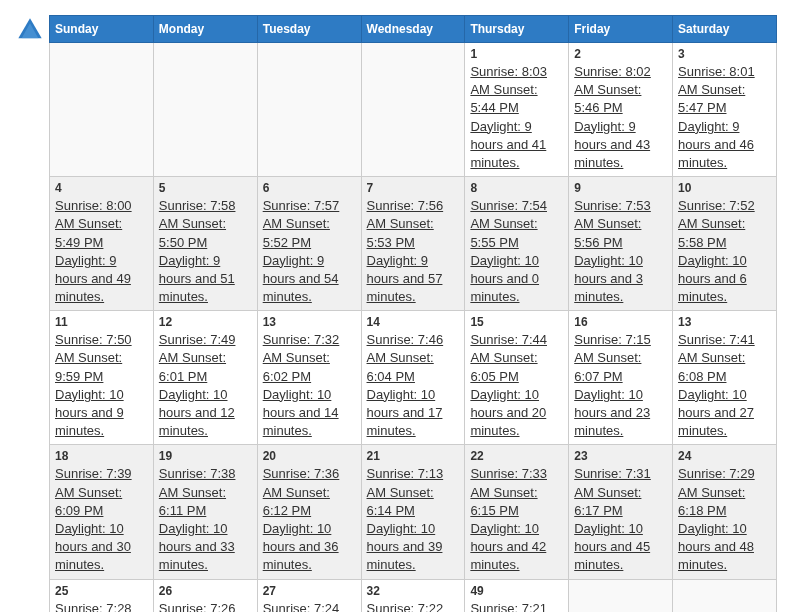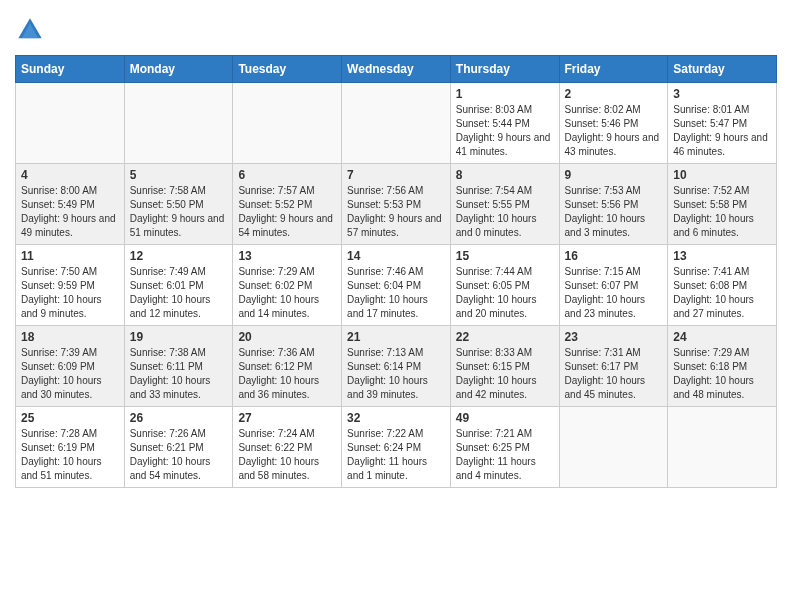--- a/index.html
+++ b/index.html
@@ -8,21 +8,21 @@
       background: #fff;
       width: 792px;
       height: 612px;
       overflow: hidden;
     }
     .page {
       width: 792px;
       height: 478px;
       padding: 15px;
       display: flex;
-      flex-direction: column;
+      flex-direction: row;
       border-radius: 15px;
     }
     .header {
       display: flex;
       justify-content: space-between;
       align-items: flex-start;
       margin-bottom: 10px;
     }
     .logo {
       display: flex;
@@ -82,23 +82,24 @@
     .calendar td.empty {
       background: #f9f9f9;
     }
     .day-num {
       font-size: 12px;
       font-weight: bold;
       display: block;
       margin-bottom: 2px;
     }
     .day-info {
-      font-size: 10px;
+      font-size: 13px;
       line-height: 1.4;
       color: #333;
+      text-decoration: underline;
     }
     .row-shaded td {
       background: #f0f0f0;
     }
   </style>
 </head>
 <body>
 
 <div class="page">
   <div class="header">
@@ -219,21 +220,21 @@
           </td>
           <td>
             <span class="day-num">12</span>
             <div class="day-info">Sunrise: 7:49 AM
 Sunset: 6:01 PM
 Daylight: 10 hours
 and 12 minutes.</div>
           </td>
           <td>
             <span class="day-num">13</span>
-            <div class="day-info">Sunrise: 7:29 AM
+            <div class="day-info">Sunrise: 7:32 AM
 Sunset: 6:02 PM
 Daylight: 10 hours
 and 14 minutes.</div>
           </td>
           <td>
             <span class="day-num">14</span>
             <div class="day-info">Sunrise: 7:46 AM
 Sunset: 6:04 PM
 Daylight: 10 hours
 and 17 minutes.</div>
@@ -284,21 +285,21 @@
           </td>
           <td>
             <span class="day-num">21</span>
             <div class="day-info">Sunrise: 7:13 AM
 Sunset: 6:14 PM
 Daylight: 10 hours
 and 39 minutes.</div>
           </td>
           <td>
             <span class="day-num">22</span>
-            <div class="day-info">Sunrise: 8:33 AM
+            <div class="day-info">Sunrise: 7:33 AM
 Sunset: 6:15 PM
 Daylight: 10 hours
 and 42 minutes.</div>
           </td>
           <td>
             <span class="day-num">23</span>
             <div class="day-info">Sunrise: 7:31 AM
 Sunset: 6:17 PM
 Daylight: 10 hours
 and 45 minutes.</div>

